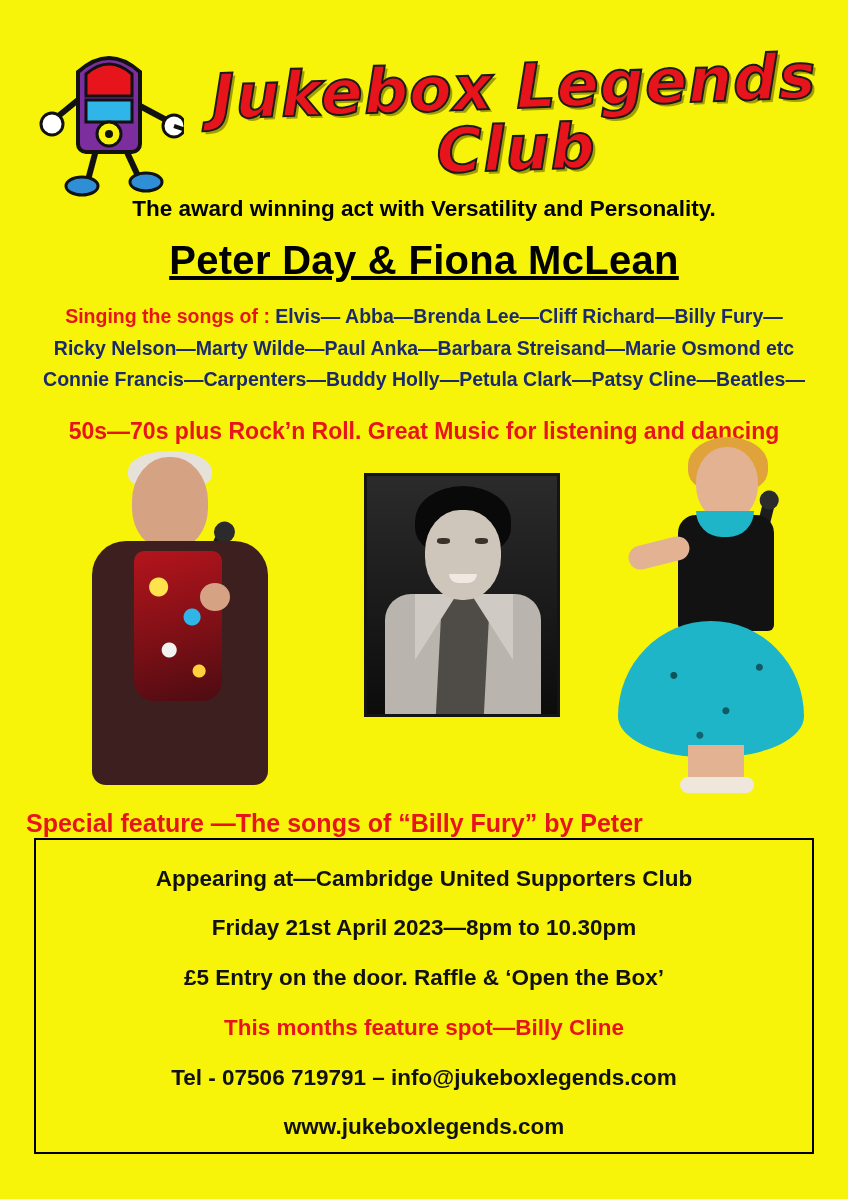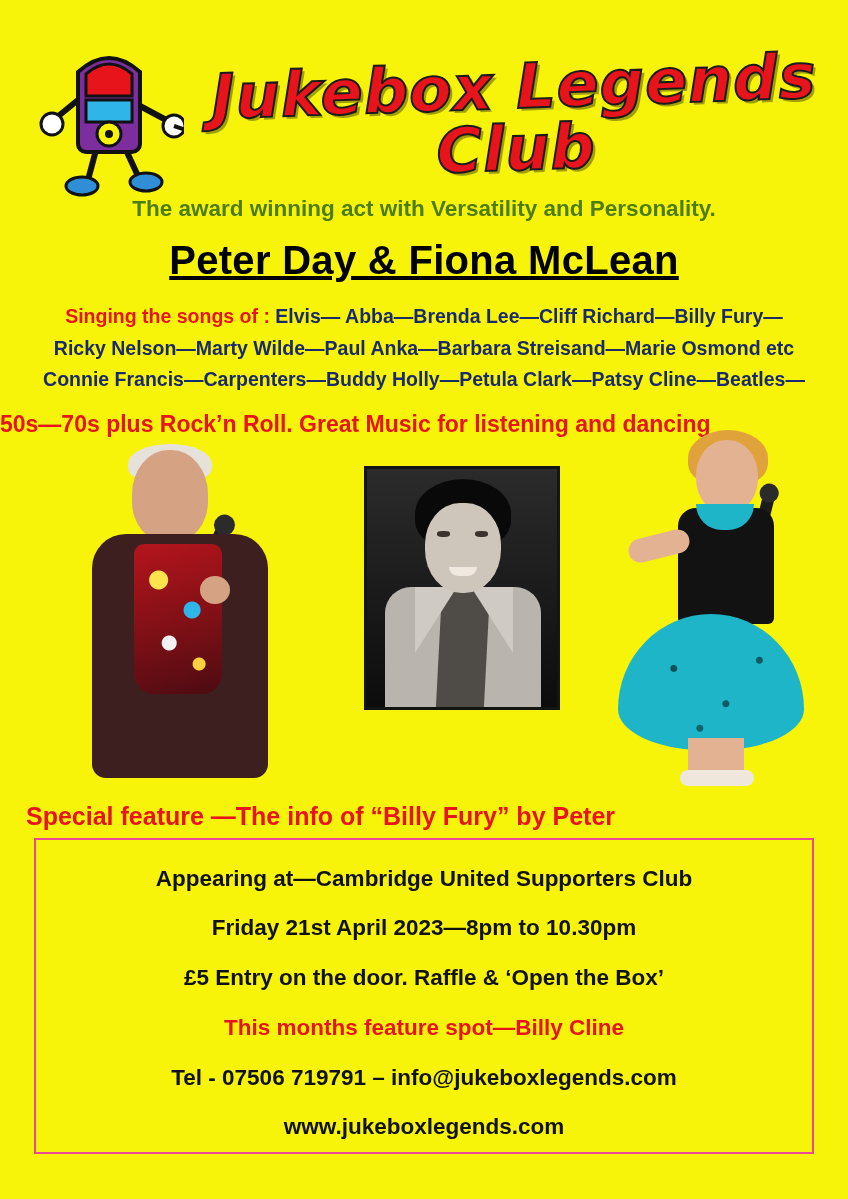--- a/index.html
+++ b/index.html
@@ -49,21 +49,21 @@
     -webkit-text-stroke: 2px #1b1b1b;
     text-shadow: 3px 3px 0 rgba(0,0,0,0.35);
     transform: rotate(-2deg);
   }
 
   
   .tagline {
     text-align: center;
     font-size: 22.5px;
     font-weight: bold;
-    color: #4d7c0f;
+    color: #000000;
     margin-top: 6px;
   }
   .performers {
     text-align: center;
     font-size: 40px;
     font-weight: bold;
     color: #000000;
     margin-top: 16px;
     letter-spacing: 0.3px;
     text-decoration: underline;
@@ -78,21 +78,22 @@
   .songs-line {
     font-size: 19.5px;
     font-weight: bold;
     line-height: 1.62;
     color: #1a2a6b;
   }
   .songs-line .lead {
     color: #e8141c;
   }
   .genre-line {
-    margin-top: 15px;
+    margin-top: 22px;
+    text-align: center;
     font-size: 23px;
     font-weight: bold;
     color: #e8141c;
   }
 
   
   .photo-strip {
     position: relative;
     height: 350px;
     margin-top: 10px;
@@ -383,21 +384,21 @@
   }
 
   
   .details-box {
     position: absolute;
     left: 34px;
     right: 34px;
     top: 838px;
     height: 316px;
     background: #f7f40a;
-    border: 2px solid #ec4899;
+    border: 2px solid #000000;
     box-sizing: border-box;
     padding-top: 14px;
     text-align: center;
   }
   .details-line {
     font-size: 22.5px;
     font-weight: bold;
     color: #111111;
     margin: 0;
     padding: 12.5px 10px;
@@ -481,21 +482,21 @@
       <div class="fiona-head"></div>
       <div class="fiona-top"></div>
       <div class="fiona-scarf"></div>
       <div class="fiona-arm"></div>
       <div class="fiona-skirt"></div>
       <div class="fiona-legs"></div>
       <div class="fiona-shoes"></div>
     </div>
   </div>
 
-  <div class="special-feature">Special feature —The info of “Billy Fury” by Peter</div>
+  <div class="special-feature">Special feature —The songs of “Billy Fury” by Peter</div>
 
   <div class="details-box">
     <p class="details-line">Appearing at—Cambridge United Supporters Club</p>
     <p class="details-line">Friday 21st April 2023—8pm to 10.30pm</p>
     <p class="details-line">£5 Entry on the door.  Raffle &amp; ‘Open the Box’</p>
     <p class="details-line red">This months feature spot—Billy Cline</p>
     <p class="details-line">Tel - 07506 719791 – info@jukeboxlegends.com</p>
     <p class="details-line">www.jukeboxlegends.com</p>
   </div>
 

